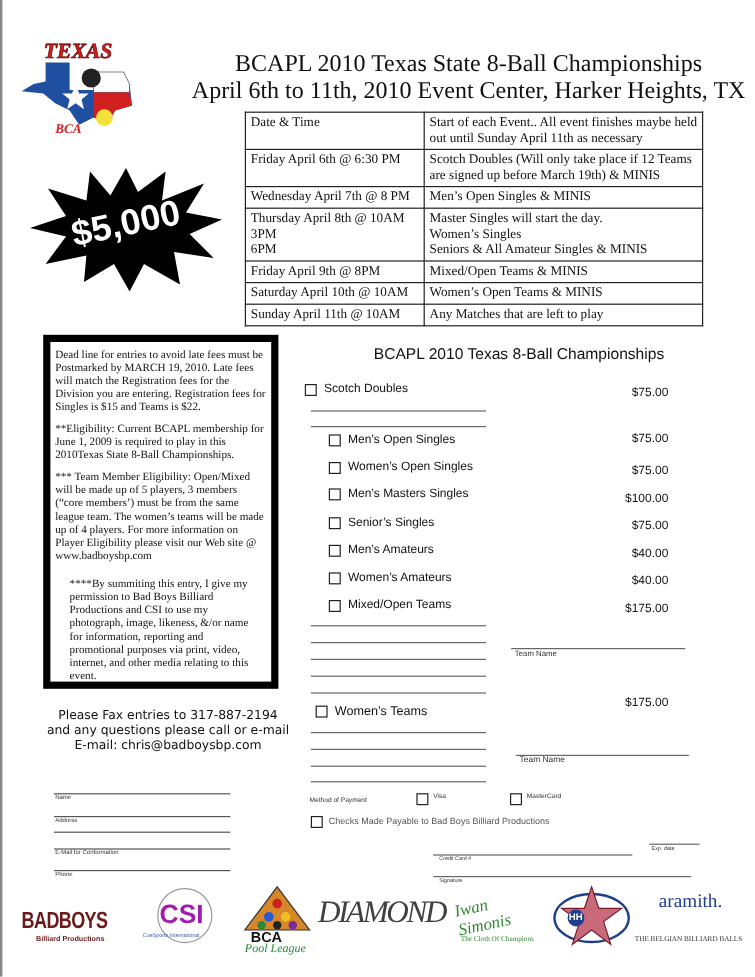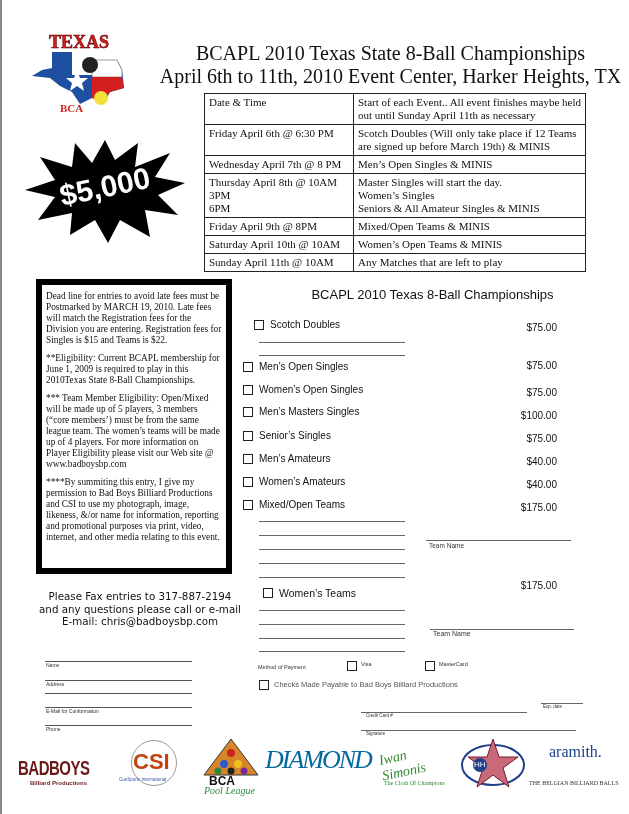--- a/index.html
+++ b/index.html
@@ -3,35 +3,35 @@
 <meta charset="utf-8">
 <style>
   html,body{margin:0;padding:0;background:#fff;}
   body{width:629px;height:814px;position:relative;overflow:hidden;font-family:"Liberation Serif",serif;color:#111;}
   .abs{position:absolute;}
   .leftedge{position:absolute;left:0;top:0;width:2px;height:814px;background:#888;}
   
   .title1{left:152px;top:42px;width:477px;text-align:center;font-size:20px;line-height:22px;}
   .title2{left:152px;top:65px;width:477px;text-align:center;font-size:20px;line-height:22px;}
   
-  .texas-logo{left:22px;top:30px;width:115px;height:70px;}
+  .texas-logo{left:8px;top:30px;width:115px;height:70px;font-style:italic;}
   .burst{left:20px;top:135px;width:170px;height:110px;}
   
   table.sched{position:absolute;left:204px;top:93px;width:382px;border-collapse:collapse;font-size:11px;line-height:13px;}
   table.sched td{border:1.5px solid #222;padding:2px 4px;vertical-align:top;}
   table.sched td:first-child{width:140px;}
   
   .notice{left:36px;top:279px;width:196px;height:295px;border:6px solid #000;padding:6px 4px 4px 4px;font-size:9.3px;line-height:11px;box-sizing:border-box;}
   .notice p{margin:0 0 7px 0;}
   .contact{left:30px;top:590px;width:220px;text-align:center;font-family:"DejaVu Sans",sans-serif;font-size:10.3px;line-height:12.5px;}
   .fline{position:absolute;left:45px;width:147px;border-top:1px solid #555;}
   .flabel{position:absolute;left:46px;font-family:"Liberation Sans",sans-serif;font-size:5px;color:#333;}
   
   .form-title{left:250px;top:287px;width:365px;text-align:center;font-family:"Liberation Sans",sans-serif;font-size:13px;}
-  .item{position:absolute;left:243px;font-family:"Liberation Sans",sans-serif;font-size:10px;display:flex;align-items:center;}
+  .item{position:absolute;left:274px;font-family:"Liberation Sans",sans-serif;font-size:10px;display:flex;align-items:center;}
   .cb{display:inline-block;width:8px;height:8px;border:1px solid #222;margin-right:6px;background:#fff;}
   .price{position:absolute;left:480px;width:77px;text-align:right;font-family:"Liberation Sans",sans-serif;font-size:10px;}
   .rline{position:absolute;left:259px;width:146px;border-top:1px solid #666;}
   .tline{position:absolute;border-top:1px solid #666;}
   .small{position:absolute;font-family:"Liberation Sans",sans-serif;font-size:6.5px;color:#333;}
   .tiny{position:absolute;font-family:"Liberation Sans",sans-serif;font-size:4.5px;color:#333;}
   
   .sponsor{position:absolute;top:737px;height:60px;}
 </style>
 </head>
@@ -96,21 +96,21 @@
     <td>Sunday April 11th @ 10AM</td>
     <td>Any Matches that are left to play</td>
   </tr>
 </tbody>
   </table>
 
 <div class="abs notice">
   <p>Dead line for entries to avoid late fees must be Postmarked by  MARCH 19, 2010. Late fees will match the Registration fees for the Division you are entering. Registration fees for Singles is $15 and Teams is $22.</p>
   <p>**Eligibility: Current BCAPL membership for June 1,  2009 is  required to play in this 2010Texas State 8-Ball Championships.</p>
   <p>*** Team Member Eligibility: Open/Mixed will be made up of 5 players, 3 members (“core members’) must be from the same league team. The women’s teams will be made up of 4 players. For more information on Player Eligibility please visit our Web site @ www.badboysbp.com</p>
-  <p style="margin:0">****By summiting this entry, I give my permission to Bad Boys Billiard Productions and CSI to use my photograph, image, likeness, &amp;/or name for information, reporting and promotional purposes via print, video, internet, and other media relating to this event.</p>
+  <p style="margin:12px">****By summiting this entry, I give my permission to Bad Boys Billiard Productions and CSI to use my photograph, image, likeness, &amp;/or name for information, reporting and promotional purposes via print, video, internet, and other media relating to this event.</p>
 </div>
 
 <div class="abs contact">
   <div>Please Fax entries to 317-887-2194</div>
   <div>and any questions please call or e-mail</div>
   <div>E-mail: chris@badboysbp.com</div>
 </div>
 
 <div class="fline" style="top:661px"></div>
 <div class="flabel" style="top:662px">Name</div>
@@ -214,47 +214,47 @@
 <div class="tiny" style="left:366px;top:713px">Credit Card #</div>
 <div class="tline" style="left:361px;top:730px;width:215px"></div>
 <div class="tiny" style="left:366px;top:731px">Signature</div>
 
 <div class="sponsor" style="left:12px;width:85px">
   <div style="position:absolute;left:6px;top:22px;font-family:'Liberation Sans',sans-serif;font-weight:bold;font-size:15px;color:#6b1a1a;letter-spacing:-0.5px;transform:scaleY(1.3)">BADBOYS</div>
   <div style="position:absolute;left:18px;top:43px;font-family:'Liberation Sans',sans-serif;font-weight:bold;font-size:6px;color:#6b1a1a">Billiard Productions</div>
 </div>
 <div class="sponsor" style="left:117px;width:72px">
   <div style="position:absolute;left:14px;top:3px;width:44px;height:44px;border:1px solid #999;border-radius:50%"></div>
-  <div style="position:absolute;left:16px;top:12px;font-family:'Liberation Sans',sans-serif;font-weight:bold;font-size:22px;color:#c2410c">CSI</div>
+  <div style="position:absolute;left:16px;top:12px;font-family:'Liberation Sans',sans-serif;font-weight:bold;font-size:22px;color:#a21caf">CSI</div>
   <div style="position:absolute;left:2px;top:40px;font-family:'Liberation Sans',sans-serif;font-size:4.5px;color:#3a57b0">CueSports International</div>
 </div>
 <div class="sponsor" style="left:196px;width:70px">
   <svg width="70" height="40" viewBox="0 0 70 40">
       <polygon points="35,2 62,38 8,38" fill="#d8862a" stroke="#333" stroke-width="1"></polygon>
       <circle cx="35" cy="16" r="4" fill="#c22"></circle>
       <circle cx="28" cy="27" r="4" fill="#2a5ad0"></circle>
       <circle cx="42" cy="27" r="4" fill="#f0c020"></circle>
       <circle cx="22" cy="34" r="3.5" fill="#2a8a3a"></circle>
       <circle cx="35" cy="34" r="3.5" fill="#222"></circle>
       <circle cx="48" cy="34" r="3.5" fill="#7a2a9a"></circle>
     </svg>
   <div style="position:absolute;left:13px;top:37px;font-family:'Liberation Sans',sans-serif;font-weight:bold;font-size:12px;color:#111">BCA</div>
   <div style="position:absolute;left:8px;top:48px;font-family:'Liberation Serif',serif;font-style:italic;font-size:10px;color:#2a8a3a">Pool League</div>
 </div>
 <div class="sponsor" style="left:265px;width:110px">
-  <div style="position:absolute;left:0;top:8px;font-family:'Liberation Serif',serif;font-size:26px;color:#0369a1;font-style:italic;letter-spacing:-2px">DIAMOND</div>
+  <div style="position:absolute;left:0;top:8px;font-family:'Liberation Serif',serif;font-size:26px;color:#404040;font-style:italic;letter-spacing:-2px">DIAMOND</div>
 </div>
 <div class="sponsor" style="left:380px;width:75px">
   <div style="position:absolute;left:0;top:8px;font-family:'Liberation Serif',serif;font-style:italic;font-size:14px;color:#2f8a2f;transform:rotate(-12deg)">Iwan Simonis</div>
   <div style="position:absolute;left:4px;top:43px;font-family:'Liberation Serif',serif;font-size:6px;color:#2f8a2f;white-space:nowrap">The Cloth Of Champions</div>
 </div>
 <div class="sponsor" style="left:460px;width:66px">
   <svg width="66" height="56" viewBox="0 0 66 56">
       <ellipse cx="33" cy="28" rx="31" ry="20" fill="#fff" stroke="#1f3f8a" stroke-width="2"></ellipse>
       <polygon points="33,2 39,20 58,20 43,31 49,50 33,38 17,50 23,31 8,20 27,20" fill="#c86a7a" stroke="#7a1a2a" stroke-width="1"></polygon>
       <circle cx="20" cy="28" r="7" fill="#1f3f8a"></circle>
     </svg>
-  <div style="position:absolute;left:14px;top:23px;font-family:'Liberation Sans',sans-serif;font-weight:normal;font-size:8px;color:#fff">HH</div>
+  <div style="position:absolute;left:14px;top:23px;font-family:'Liberation Sans',sans-serif;font-weight:bold;font-size:8px;color:#fff">HH</div>
 </div>
 <div class="sponsor" style="left:527px;width:98px">
   <div style="position:absolute;left:22px;top:6px;font-family:'Liberation Serif',serif;font-size:16px;color:#1f3f8a">aramith.</div>
   <div style="position:absolute;left:2px;top:43px;font-family:'Liberation Serif',serif;font-size:6px;color:#333;white-space:nowrap">THE BELGIAN BILLIARD BALLS</div>
 </div>
 
 </body></html>

